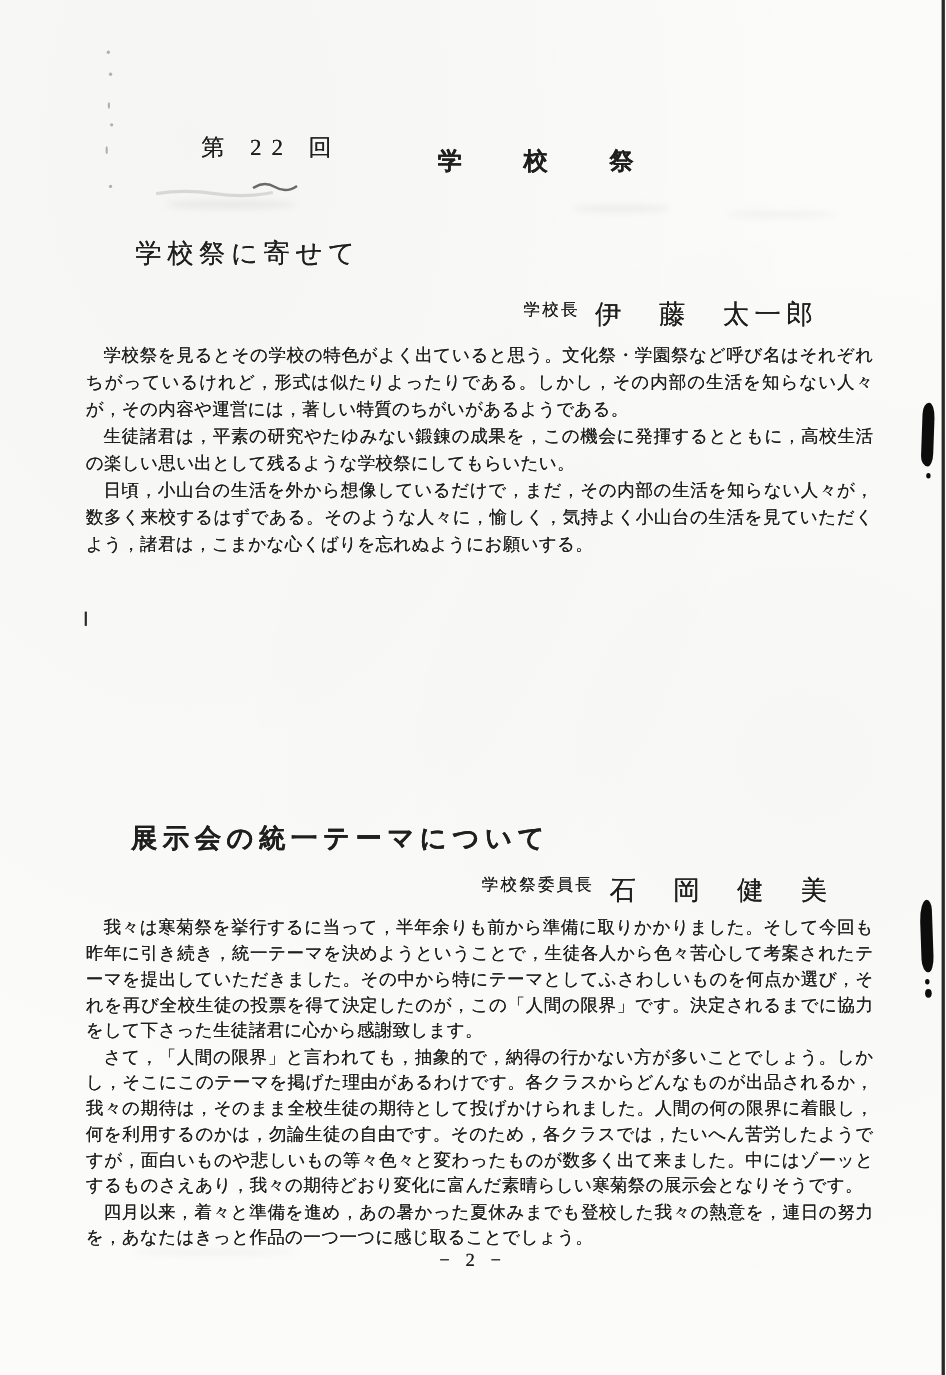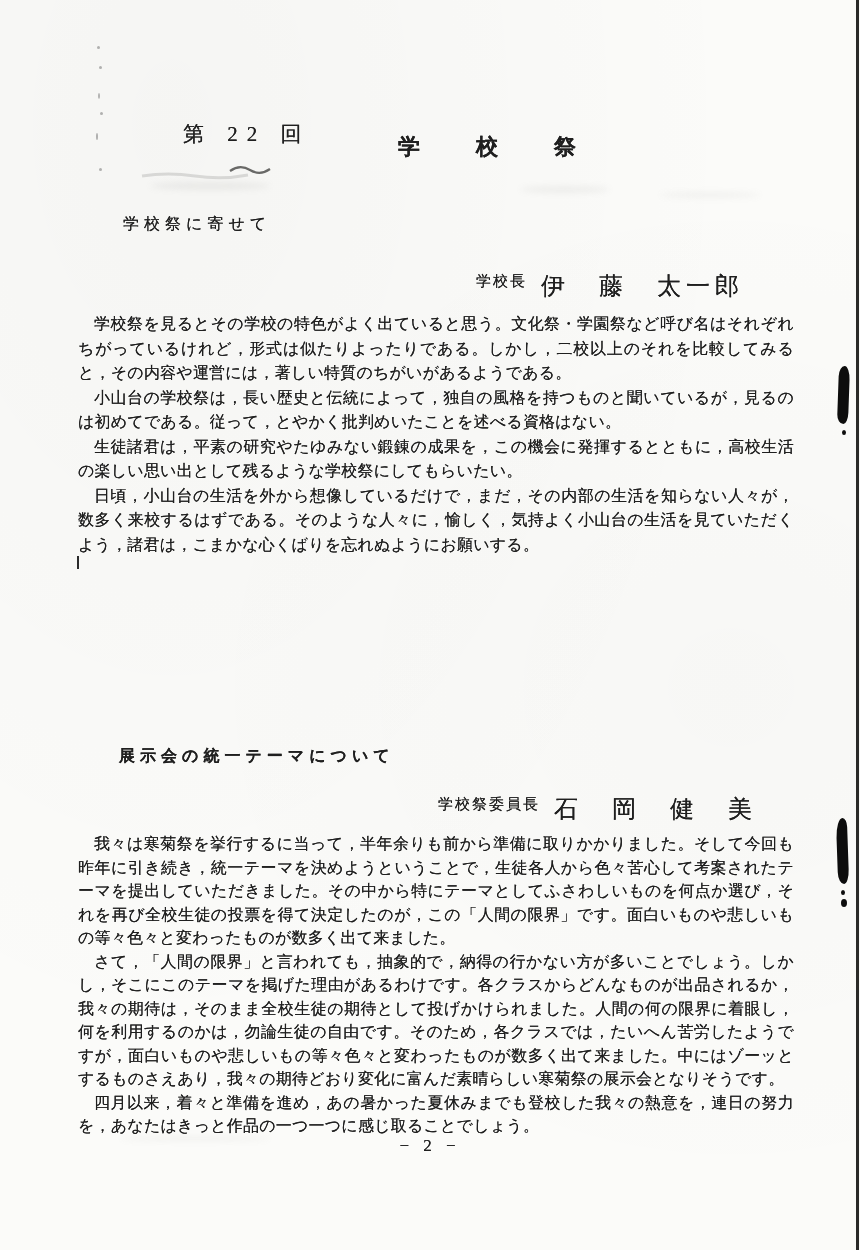--- a/index.html
+++ b/index.html
@@ -27,21 +27,21 @@
   .main-title {
     position:absolute; left:398px; top:132px;
     font-size:22px; font-weight:bold; letter-spacing:4px; white-space:nowrap;
     text-shadow:0 0 0.6px #222;
   }
   .scribble { position:absolute; left:228px; top:163px; opacity:.75; }
   .scribble-faint { position:absolute; left:140px; top:170px; opacity:.18; }
   
   .section-heading {
     position:absolute;
-    font-size:16px; letter-spacing:5px; white-space:nowrap;
+    font-size:24px; letter-spacing:5px; white-space:nowrap;
     text-shadow:0 0 0.5px #333;
   }
   .heading-1 { left:123px; top:214px; }
   .heading-2 { left:119px; top:746px;font-weight:bold; }
   .byline { position:absolute; white-space:nowrap; }
   .byline-1 { left:476px; top:270px; }
   .byline-2 { left:438px; top:793px; }
   .byline .role { font-size:15px; letter-spacing:2px; vertical-align:8px; margin-right:14px; text-shadow:0 0 0.4px #333; }
   .byline .name { font-size:24px; letter-spacing:5px; text-shadow:0 0 0.5px #222; }
   
@@ -91,32 +91,31 @@
   </svg>
   <svg class="scribble-faint" width="110" height="10" viewBox="0 0 110 10">
     <path d="M2,6 Q28,2 55,6 T108,5" fill="none" stroke="#555" stroke-width="3"></path>
   </svg>
 
   <div class="section-heading heading-1">学校祭に寄せて</div>
   <div class="byline byline-1">
     <span class="role">学校長</span><span class="name">伊　藤　太一郎</span>
   </div>
   <div class="body-block body-1">
-    <p>学校祭を見るとその学校の特色がよく出ていると思う。文化祭・学園祭など呼び名はそれぞれちがっているけれど，形式は似たりよったりである。しかし，二校以上のそれを比較してみると，その内容や運営には，著しい特質のちがいがあるようである。</p>
-    <p>小山台の学校祭は，長い歴史と伝統によって，独自の風格を持つものと聞いているが，見るのは初めてである。従って，とやかく批判めいたことを述べる資格はない。</p>
+    <p>学校祭を見るとその学校の特色がよく出ていると思う。文化祭・学園祭など呼び名はそれぞれちがっているけれど，形式は似たりよったりである。しかし，その内部の生活を知らない人々が，その内容や運営には，著しい特質のちがいがあるようである。</p>
     <p>生徒諸君は，平素の研究やたゆみない鍛錬の成果を，この機会に発揮するとともに，高校生活の楽しい思い出として残るような学校祭にしてもらいたい。</p>
     <p>日頃，小山台の生活を外から想像しているだけで，まだ，その内部の生活を知らない人々が，数多く来校するはずである。そのような人々に，愉しく，気持よく小山台の生活を見ていただくよう，諸君は，こまかな心くばりを忘れぬようにお願いする。</p>
   </div>
 
   <div class="section-heading heading-2">展示会の統一テーマについて</div>
   <div class="byline byline-2">
     <span class="role">学校祭委員長</span><span class="name">石　岡　健　美</span>
   </div>
   <div class="body-block body-2">
-    <p>我々は寒菊祭を挙行するに当って，半年余りも前から準備に取りかかりました。そして今回も昨年に引き続き，統一テーマを決めようということで，生徒各人から色々苦心して考案されたテーマを提出していただきました。その中から特にテーマとしてふさわしいものを何点か選び，それを再び全校生徒の投票を得て決定したのが，この「人間の限界」です。面白いものや悲しいもの等々色々と変わったものが数多く出て来ました。</p>
+    <p>我々は寒菊祭を挙行するに当って，半年余りも前から準備に取りかかりました。そして今回も昨年に引き続き，統一テーマを決めようということで，生徒各人から色々苦心して考案されたテーマを提出していただきました。その中から特にテーマとしてふさわしいものを何点か選び，それを再び全校生徒の投票を得て決定したのが，この「人間の限界」です。決定されるまでに協力をして下さった生徒諸君に心から感謝致します。</p>
     <p>さて，「人間の限界」と言われても，抽象的で，納得の行かない方が多いことでしょう。しかし，そこにこのテーマを掲げた理由があるわけです。各クラスからどんなものが出品されるか，我々の期待は，そのまま全校生徒の期待として投げかけられました。人間の何の限界に着眼し，何を利用するのかは，勿論生徒の自由です。そのため，各クラスでは，たいへん苦労したようですが，面白いものや悲しいもの等々色々と変わったものが数多く出て来ました。中にはゾーッとするものさえあり，我々の期待どおり変化に富んだ素晴らしい寒菊祭の展示会となりそうです。</p>
     <p>四月以来，着々と準備を進め，あの暑かった夏休みまでも登校した我々の熱意を，連日の努力を，あなたはきっと作品の一つ一つに感じ取ることでしょう。</p>
   </div>
 
   <div class="page-number">− 2 −</div>
 
   <div class="edge-line"></div>
 
   <div class="ink-blob blob-1" style="left:838px; top:366px;">
     <div class="blob-core"></div>

